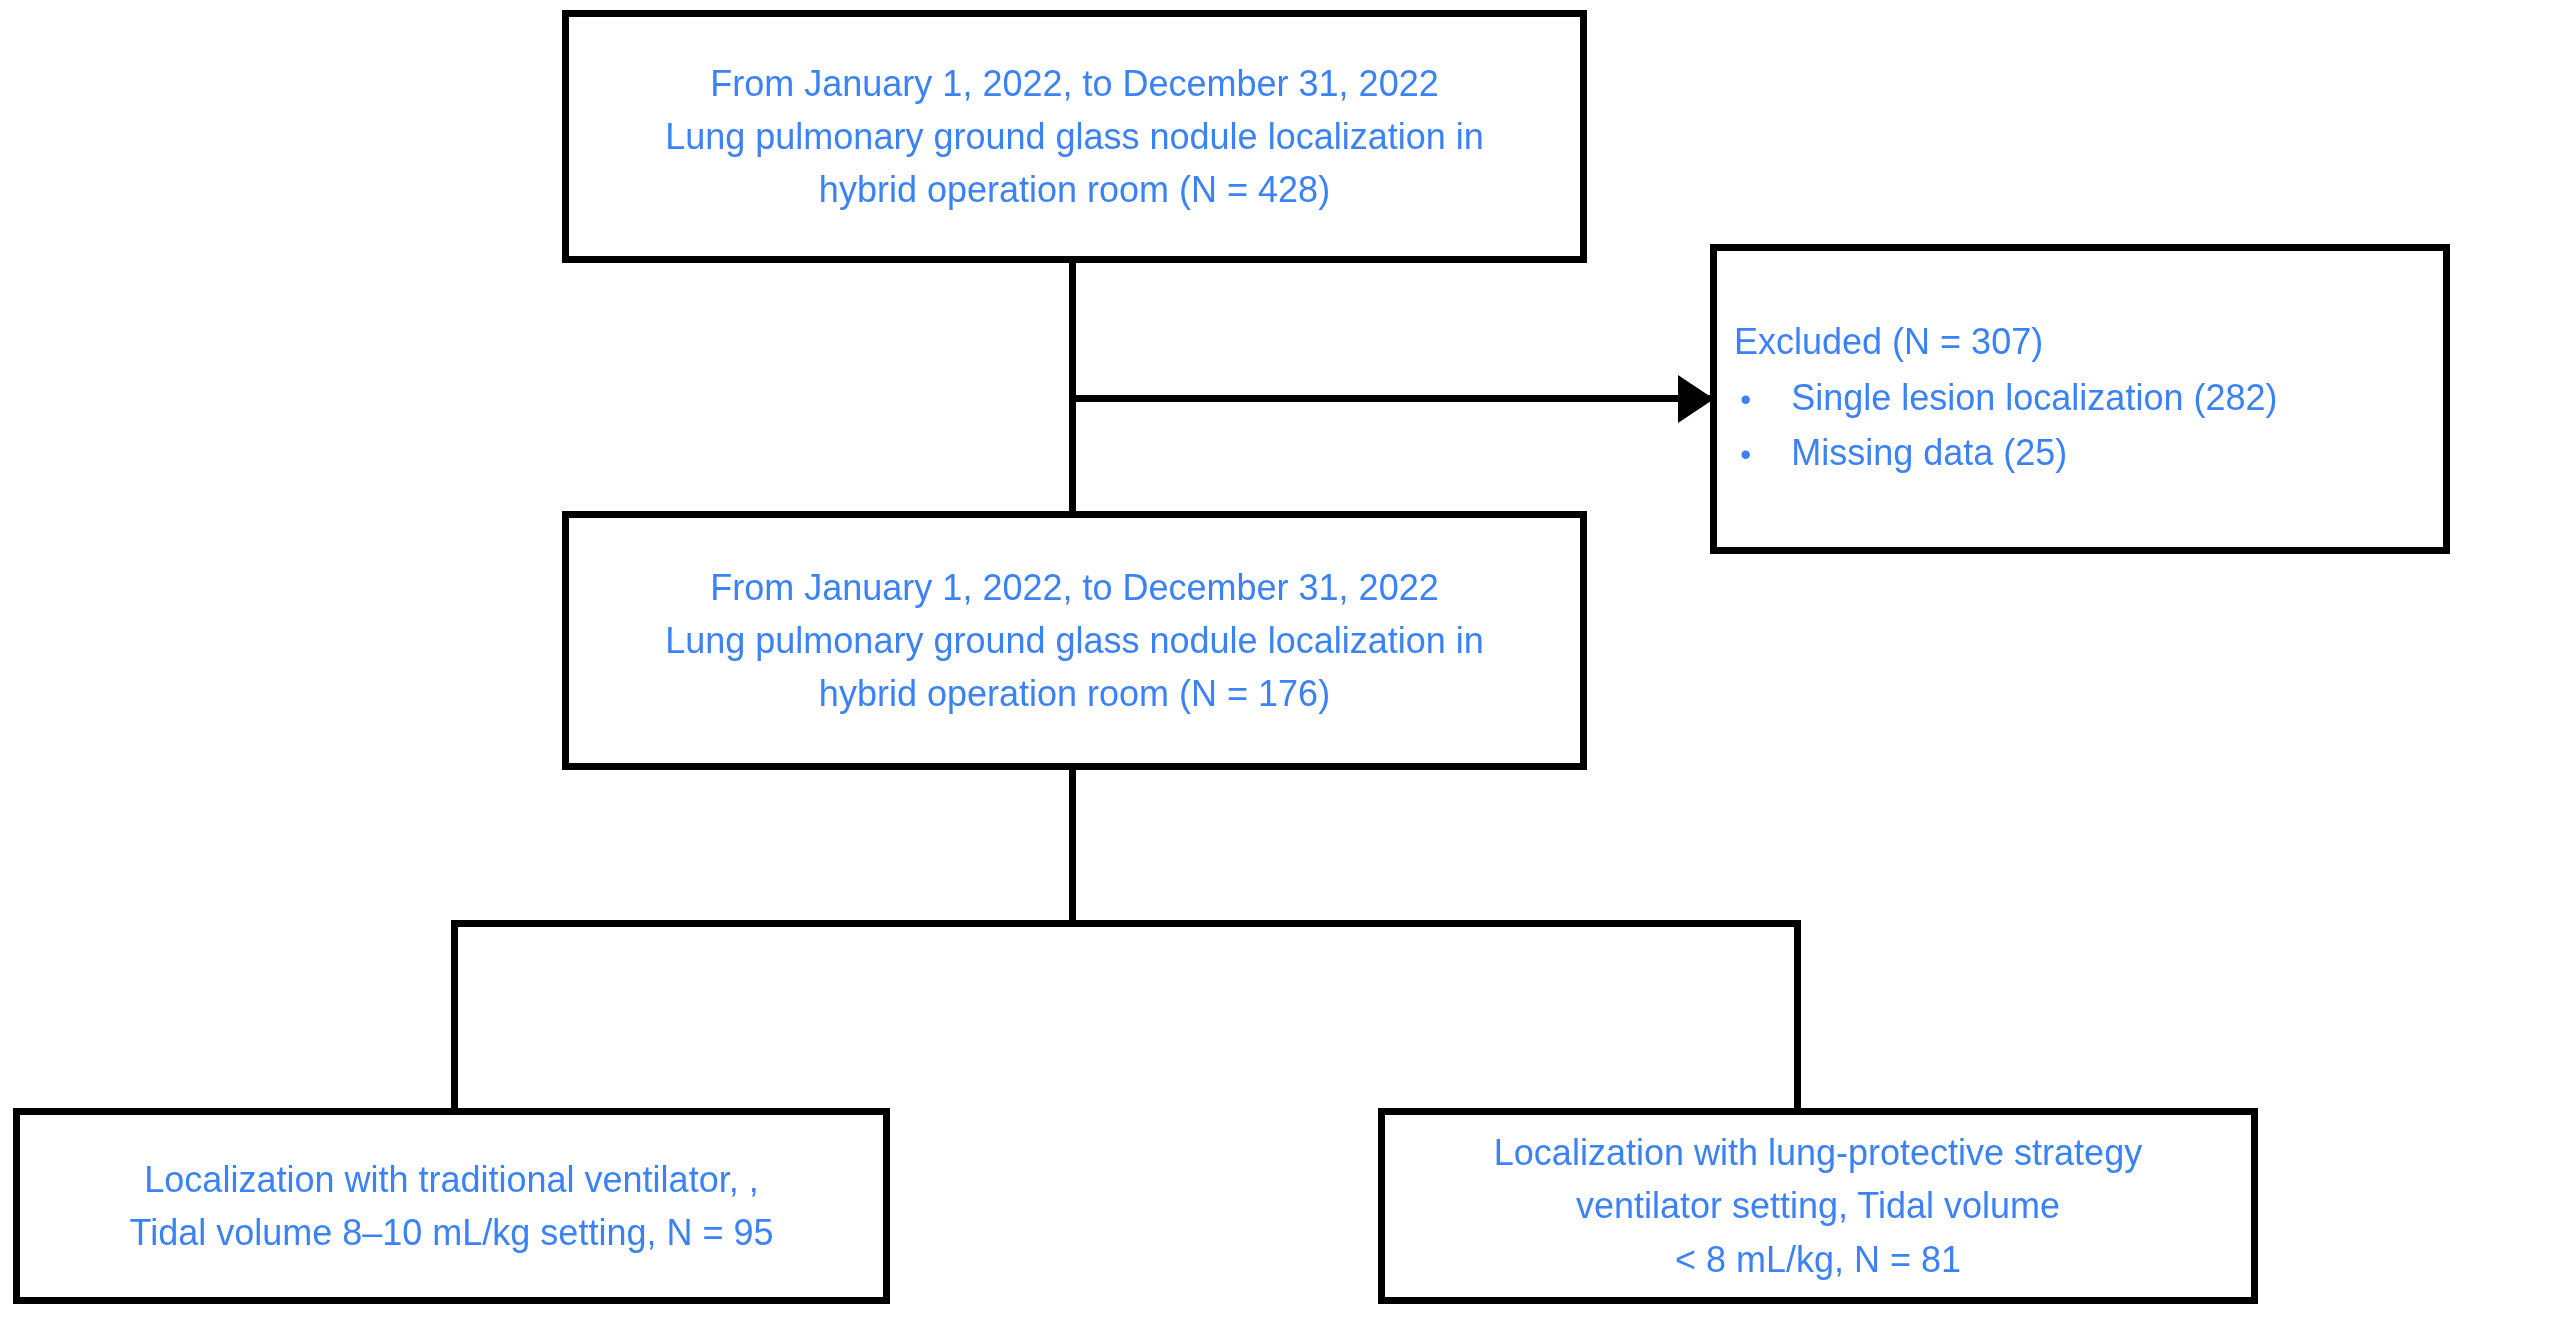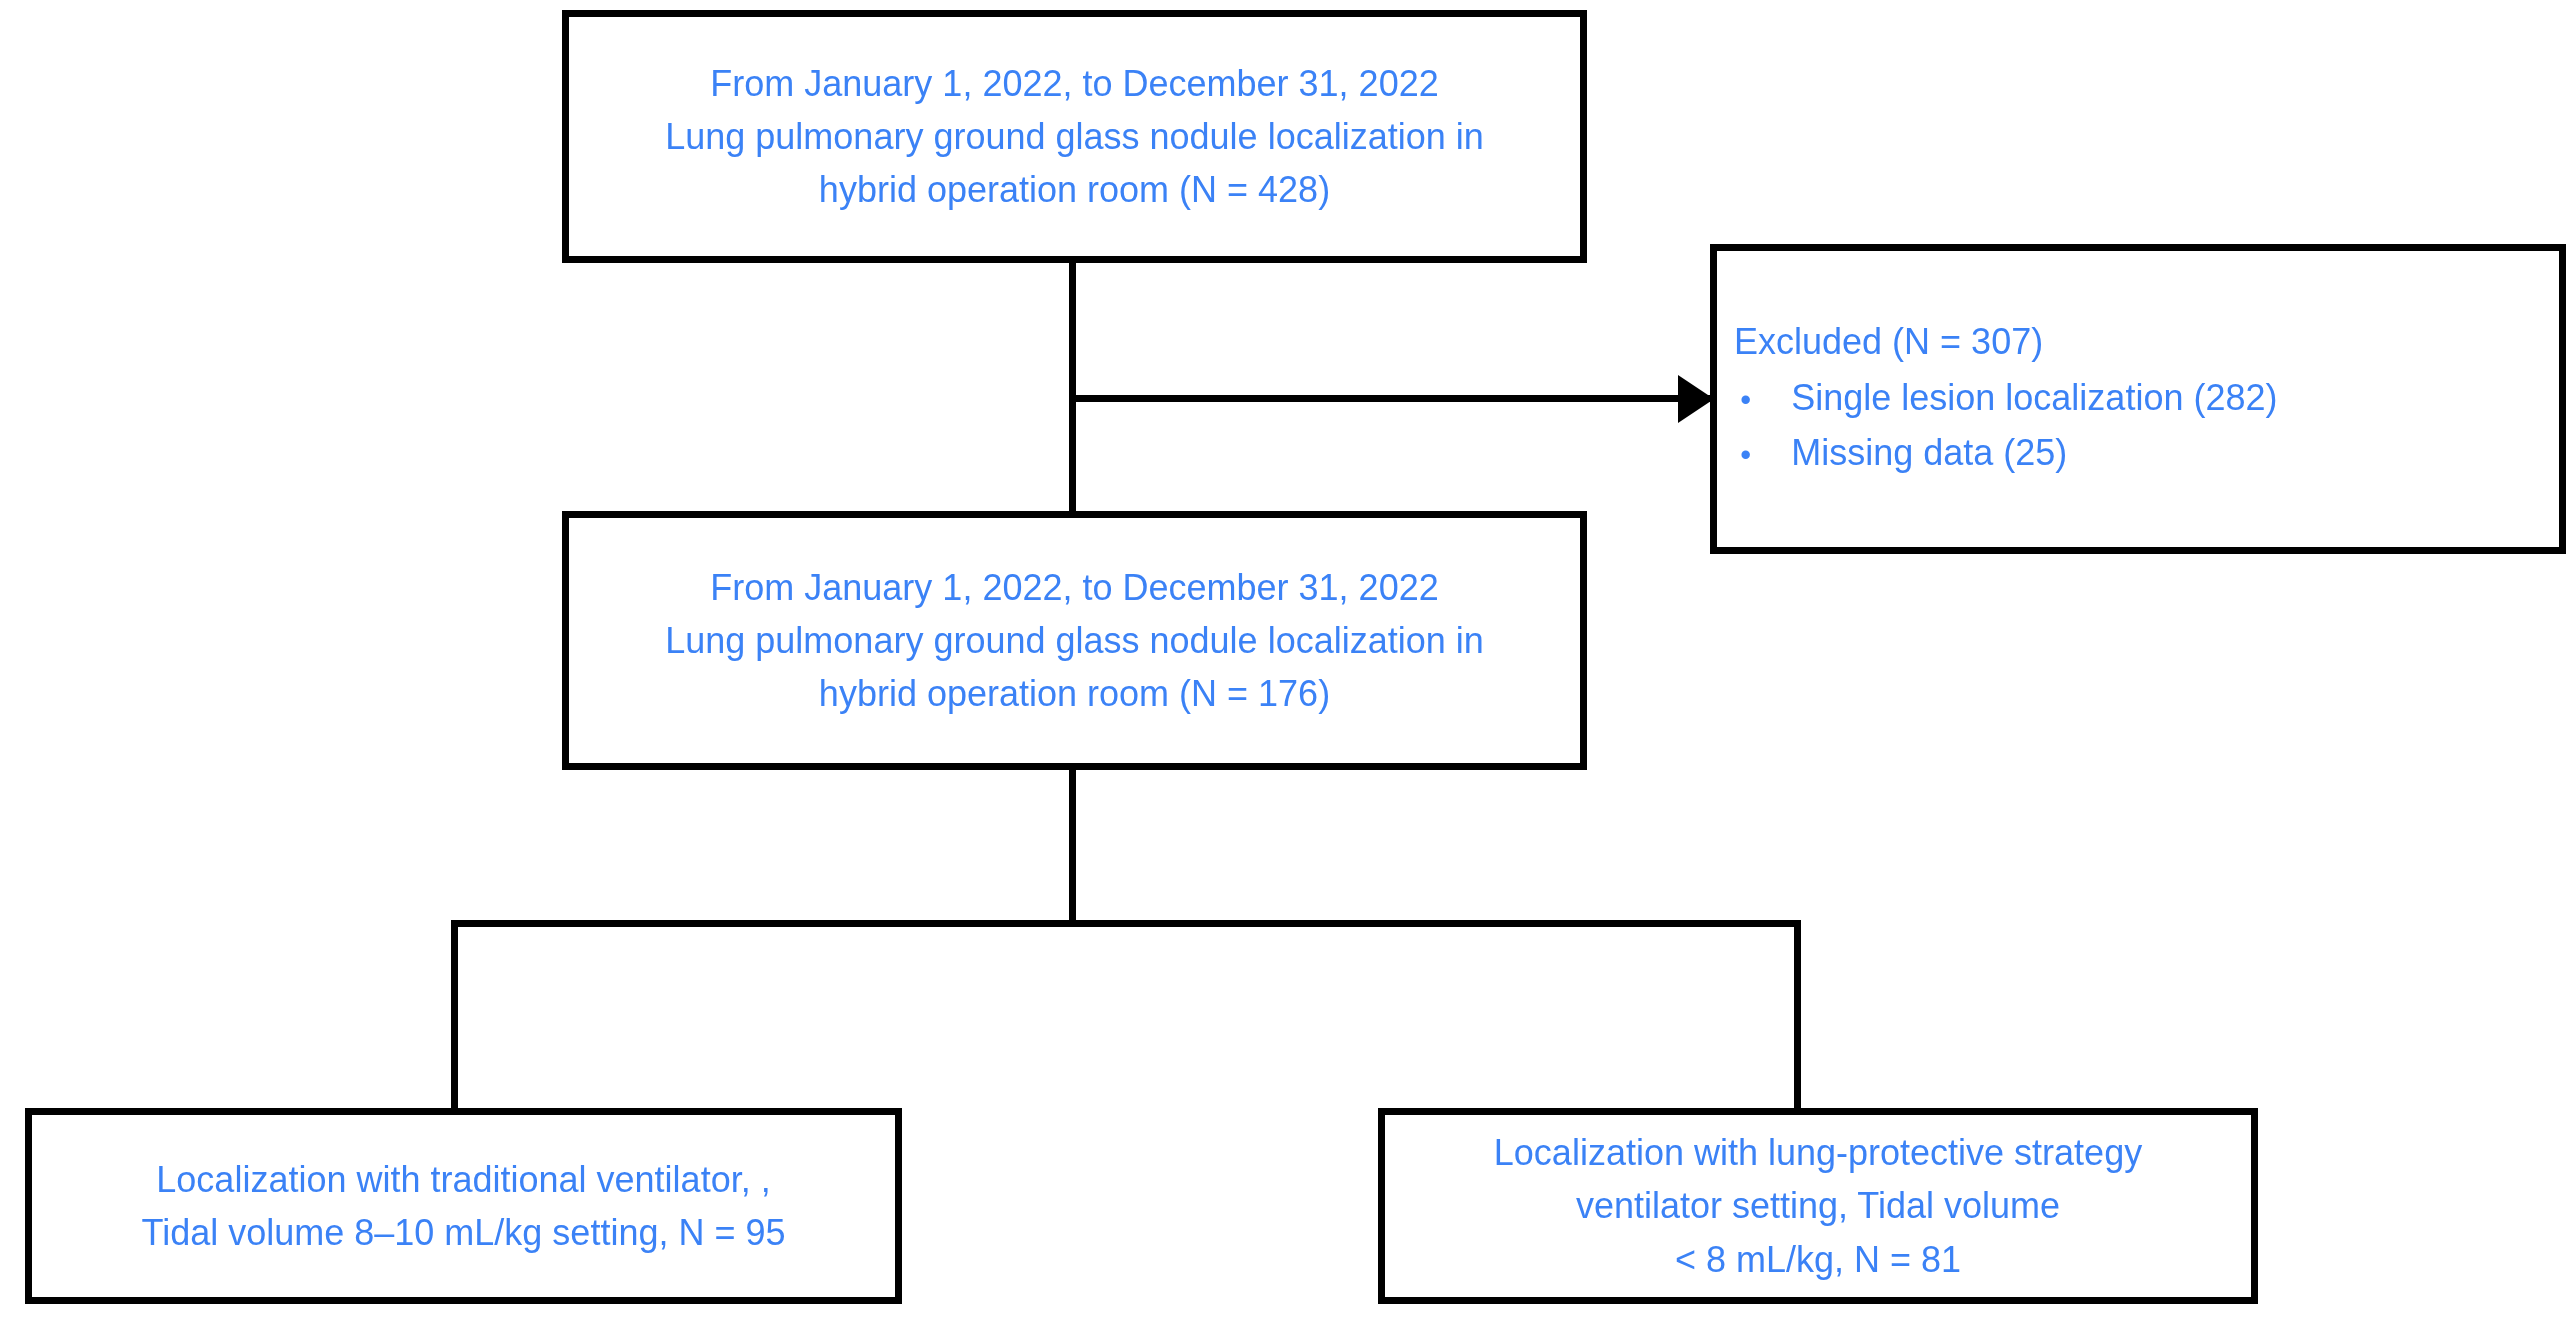--- a/index.html
+++ b/index.html
@@ -36,31 +36,31 @@
   .centered .line {
     text-align: center;
   }
   
   #box-enrolled {
     left: 562px;  top: 10px;
     width: 1025px; height: 253px;
   }
   #box-excluded {
     left: 1710px; top: 244px;
-    width: 856px; height: 310px;
+    width: 740px; height: 310px;
     justify-content: center;
     padding-left: 17px;
     padding-right: 14px;
   }
   #box-included {
     left: 562px;  top: 511px;
     width: 1025px; height: 259px;
   }
   #box-traditional {
-    left: 25px;   top: 1108px;
+    left: 13px;   top: 1108px;
     width: 877px; height: 196px;
   }
   #box-protective {
     left: 1353px; top: 1108px;
     width: 880px; height: 196px; margin-left: 25px;
   }
   
   .excl-title {
     font-size: 36px;
     line-height: 1.35;

